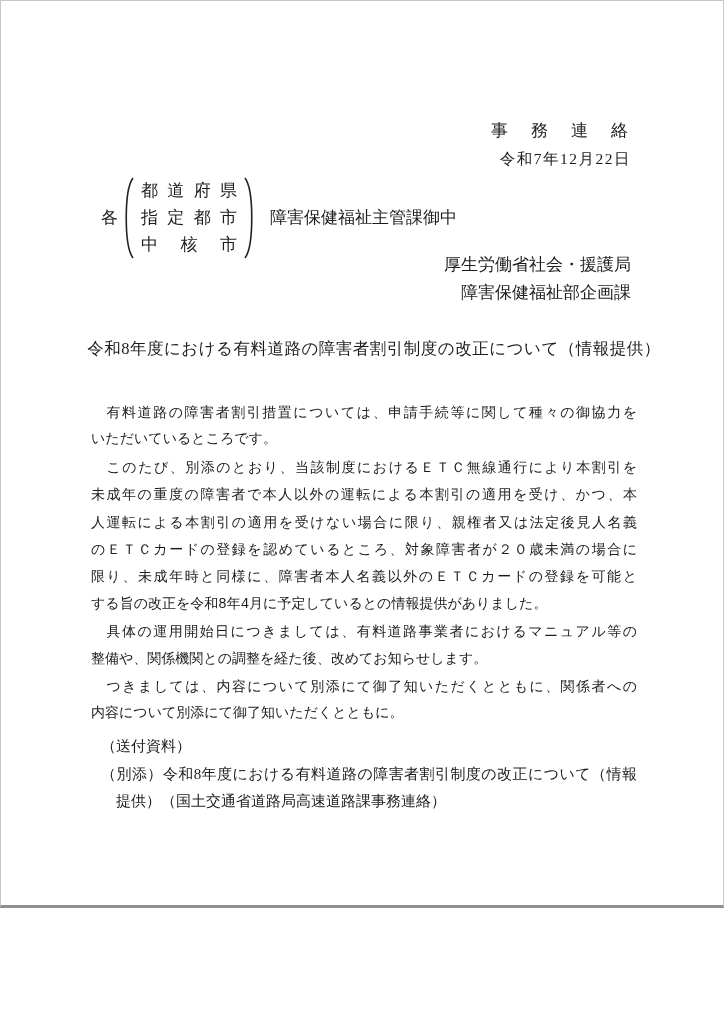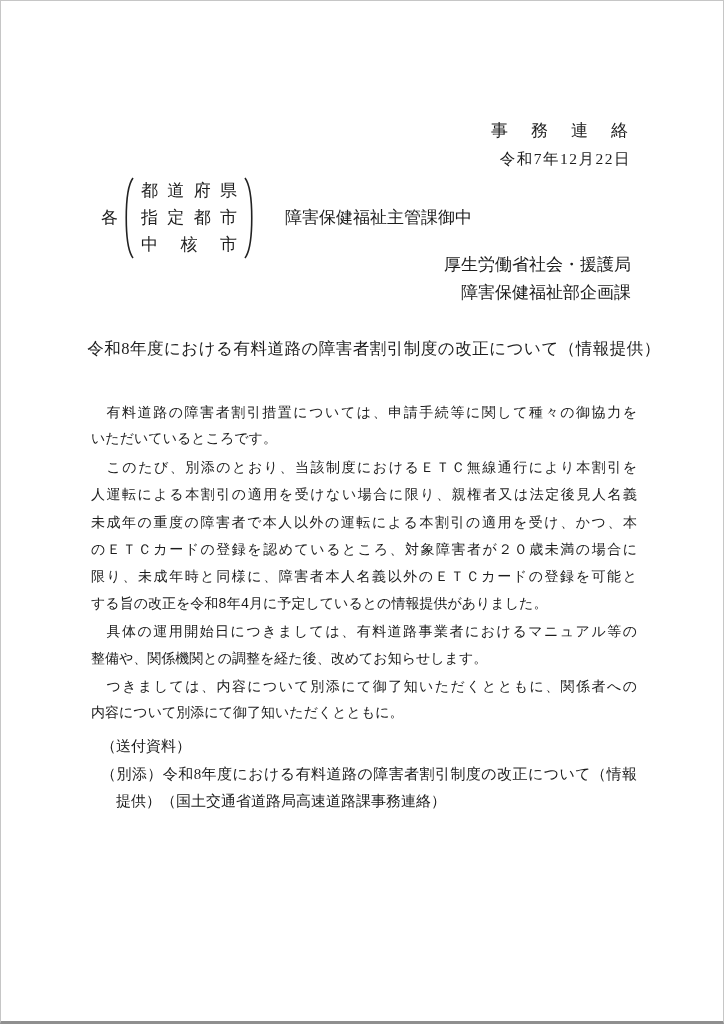--- a/index.html
+++ b/index.html
@@ -1,20 +1,20 @@
 <!DOCTYPE html>
 <html><head>
 <meta charset="utf-8">
 <style>
   * { margin: 0; padding: 0; box-sizing: border-box; }
   html, body { background: #ffffff; }
   .page {
     position: relative;
     width: 724px;
-    height: 1024px;
+    height: 908px;
     background: #ffffff;
     border: 1px solid #c6c6c6;
     border-bottom: 3px solid #8f8f8f;
     font-family: "Liberation Serif", "DejaVu Serif", serif;
     color: #1c1c1c;
     overflow: hidden;
   }
 
   
   .header-right {
@@ -46,21 +46,21 @@
   }
   .addressee-prefix { margin-right: 3px; }
   .bracket-svg { display: block; }
   .bracket-list { margin: 16px 6px; }
   .bracket-item {
     width: 96px;
     line-height: 27px;
     text-align: justify;
     text-align-last: justify;
   }
-  .addressee-suffix { margin-left: 28px; white-space: nowrap; }
+  .addressee-suffix { margin-left: 13px; white-space: nowrap; }
 
   
   .sender {
     position: absolute;
     top: 250px;
     right: 92px;
     text-align: right;
     font-size: 17px;
   }
   .sender-line { line-height: 28px; white-space: nowrap; text-align: right; }
@@ -136,22 +136,22 @@
       <div class="sender-line">厚生労働省社会・援護局</div>
       <div class="sender-line">障害保健福祉部企画課</div>
     </div>
 
   <div class="doc-title">令和8年度における有料道路の障害者割引制度の改正について（情報提供）</div>
 
   <div class="body-block">
       <div class="line">　有料道路の障害者割引措置については、申請手続等に関して種々の御協力を</div>
       <div class="line last">いただいているところです。</div>
       <div class="line">　このたび、別添のとおり、当該制度におけるＥＴＣ無線通行により本割引を</div>
+      <div class="line">未成年の重度の障害者で本人以外の運転による本割引の適用を受け、かつ、本</div>
       <div class="line">人運転による本割引の適用を受けない場合に限り、親権者又は法定後見人名義</div>
-      <div class="line">未成年の重度の障害者で本人以外の運転による本割引の適用を受け、かつ、本</div>
       <div class="line">のＥＴＣカードの登録を認めているところ、対象障害者が２０歳未満の場合に</div>
       <div class="line">限り、未成年時と同様に、障害者本人名義以外のＥＴＣカードの登録を可能と</div>
       <div class="line last">する旨の改正を令和8年4月に予定しているとの情報提供がありました。</div>
       <div class="line">　具体の運用開始日につきましては、有料道路事業者におけるマニュアル等の</div>
       <div class="line last">整備や、関係機関との調整を経た後、改めてお知らせします。</div>
       <div class="line">　つきましては、内容について別添にて御了知いただくとともに、関係者への</div>
       <div class="line last">内容について別添にて御了知いただくとともに。</div>
     </div>
 
   <div class="attachments">

